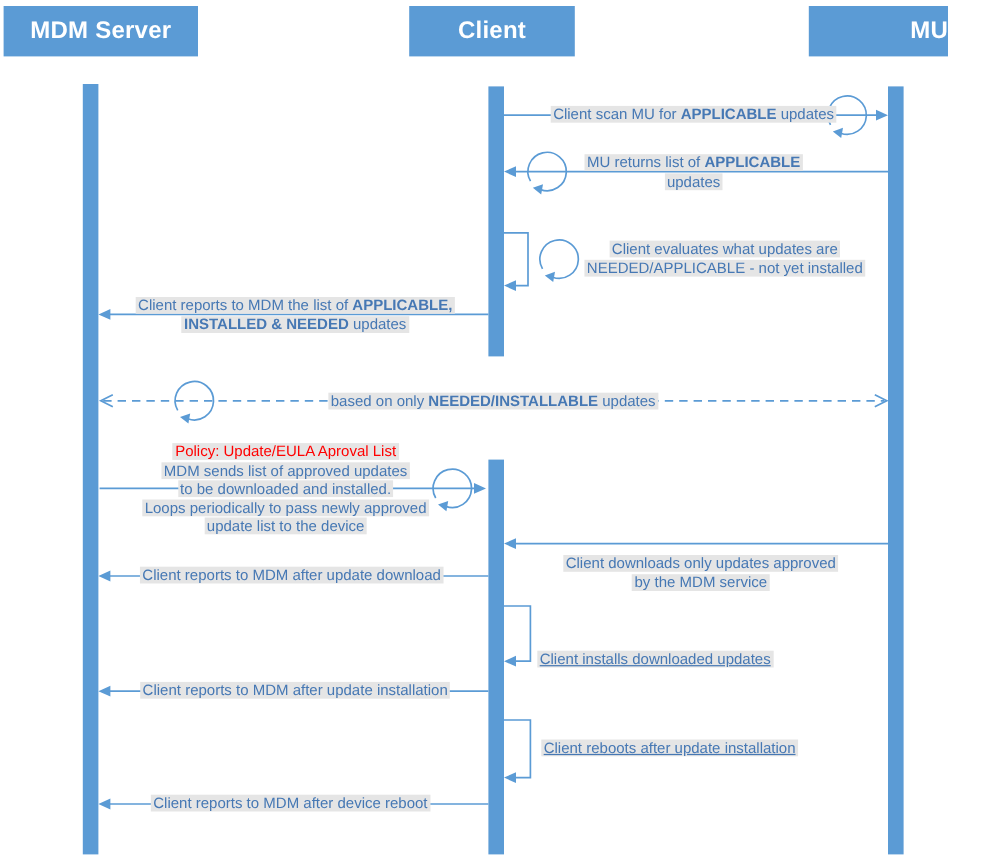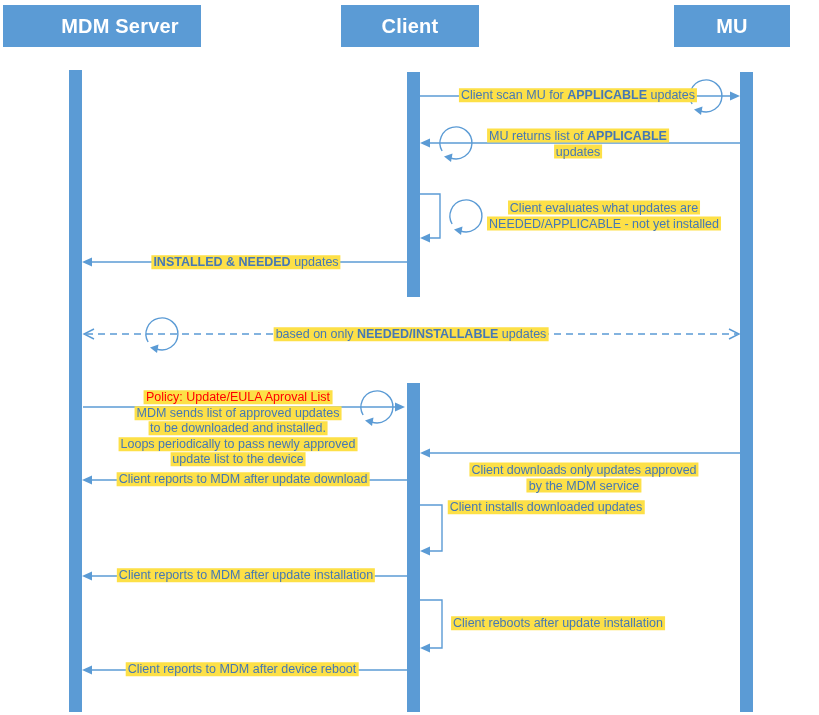--- a/index.html
+++ b/index.html
@@ -12,36 +12,36 @@
     display:flex;align-items:center;justify-content:center;
     font-size:20px;font-weight:bold;letter-spacing:.2px;
   }
   .bar{position:absolute;width:13px;background:#5B9BD5;}
   svg.wires{position:absolute;left:0;top:0;z-index:2;}
   .msg{
     position:absolute;transform:translate(-50%,-50%);text-align:center;
     color:#4678B4;font-size:12.5px;line-height:15.5px;white-space:nowrap;z-index:3;
   }
   .msg .row{display:block;}
-  .msg .t{background:#fde047;padding:0 2px;}
+  .msg .t{background:#e5e5e5;padding:0 2px;}
   .msg b{font-weight:bold;}
   .msg .red{color:#FF0000;}
 </style>
 </head>
 <body>
 
 <div class="canvas">
 
-  <div class="actor" style="left:3px;top:5px;width:162px;padding-left:36px;">
+  <div class="actor" style="left:3px;top:5px;width:162px;">
     <span>MDM Server</span>
   </div>
   <div class="actor" style="left:341px;top:5px;width:138px;">
     <span>Client</span>
   </div>
-  <div class="actor" style="left:674px;top:5px;width:116px;">
+  <div class="actor" style="left:674px;top:5px;width:116px;justify-content:flex-end;">
     <span>MU</span>
   </div>
 
   <div class="bar" style="left:69px;top:70px;height:642px;"></div>
   <div class="bar" style="left:407px;top:72px;height:225px;"></div>
   <div class="bar" style="left:407px;top:383px;height:329px;"></div>
   <div class="bar" style="left:740px;top:72px;height:640px;"></div>
 
   <svg class="wires" width="819" height="715" viewBox="0 0 819 715">
     <defs>
@@ -138,53 +138,54 @@
     <span class="row"><span class="t"><span>MU returns list of </span><b>APPLICABLE</b></span></span>
     <span class="row"><span class="t">updates</span></span>
   </div>
 
   <div class="msg" style="left:604px;top:216px;">
     <span class="row"><span class="t">Client evaluates what updates are</span></span>
     <span class="row"><span class="t">NEEDED/APPLICABLE - not yet installed</span></span>
   </div>
 
   <div class="msg" style="left:246px;top:263px;">
+    <span class="row"><span class="t"><span>Client reports to MDM the list of </span><b>APPLICABLE,</b></span></span>
     <span class="row"><span class="t"><b>INSTALLED &amp; NEEDED</b><span> updates</span></span></span>
   </div>
 
   <div class="msg" style="left:411px;top:335px;">
     <span class="row"><span class="t"><span>based on only </span><b>NEEDED/INSTALLABLE</b><span> updates</span></span></span>
   </div>
 
-  <div class="msg" style="left:238px;top:408px;margin-top:21px;">
+  <div class="msg" style="left:238px;top:408px;">
     <span class="row"><span class="t red">Policy: Update/EULA Aproval List</span></span>
     <span class="row"><span class="t">MDM sends list of approved updates</span></span>
     <span class="row"><span class="t">to be downloaded and installed.</span></span>
     <span class="row"><span class="t">Loops periodically to pass newly approved</span></span>
     <span class="row"><span class="t">update list to the device</span></span>
   </div>
 
   <div class="msg" style="left:584px;top:454px;margin-top:24px;">
     <span class="row"><span class="t">Client downloads only updates approved</span></span>
     <span class="row"><span class="t">by the MDM service</span></span>
   </div>
 
   <div class="msg" style="left:243px;top:480px;">
     <span class="row"><span class="t">Client reports to MDM after update download</span></span>
   </div>
 
-  <div class="msg" style="left:546px;top:508px;">
+  <div class="msg" style="left:546px;top:550px;text-decoration:underline;">
     <span class="row"><span class="t">Client installs downloaded updates</span></span>
   </div>
 
   <div class="msg" style="left:246px;top:576px;">
     <span class="row"><span class="t">Client reports to MDM after update installation</span></span>
   </div>
 
-  <div class="msg" style="left:558px;top:624px;">
+  <div class="msg" style="left:558px;top:624px;text-decoration:underline;">
     <span class="row"><span class="t">Client reboots after update installation</span></span>
   </div>
 
   <div class="msg" style="left:242px;top:670px;">
     <span class="row"><span class="t">Client reports to MDM after device reboot</span></span>
   </div>
 
 </div>
 
 </body></html>

